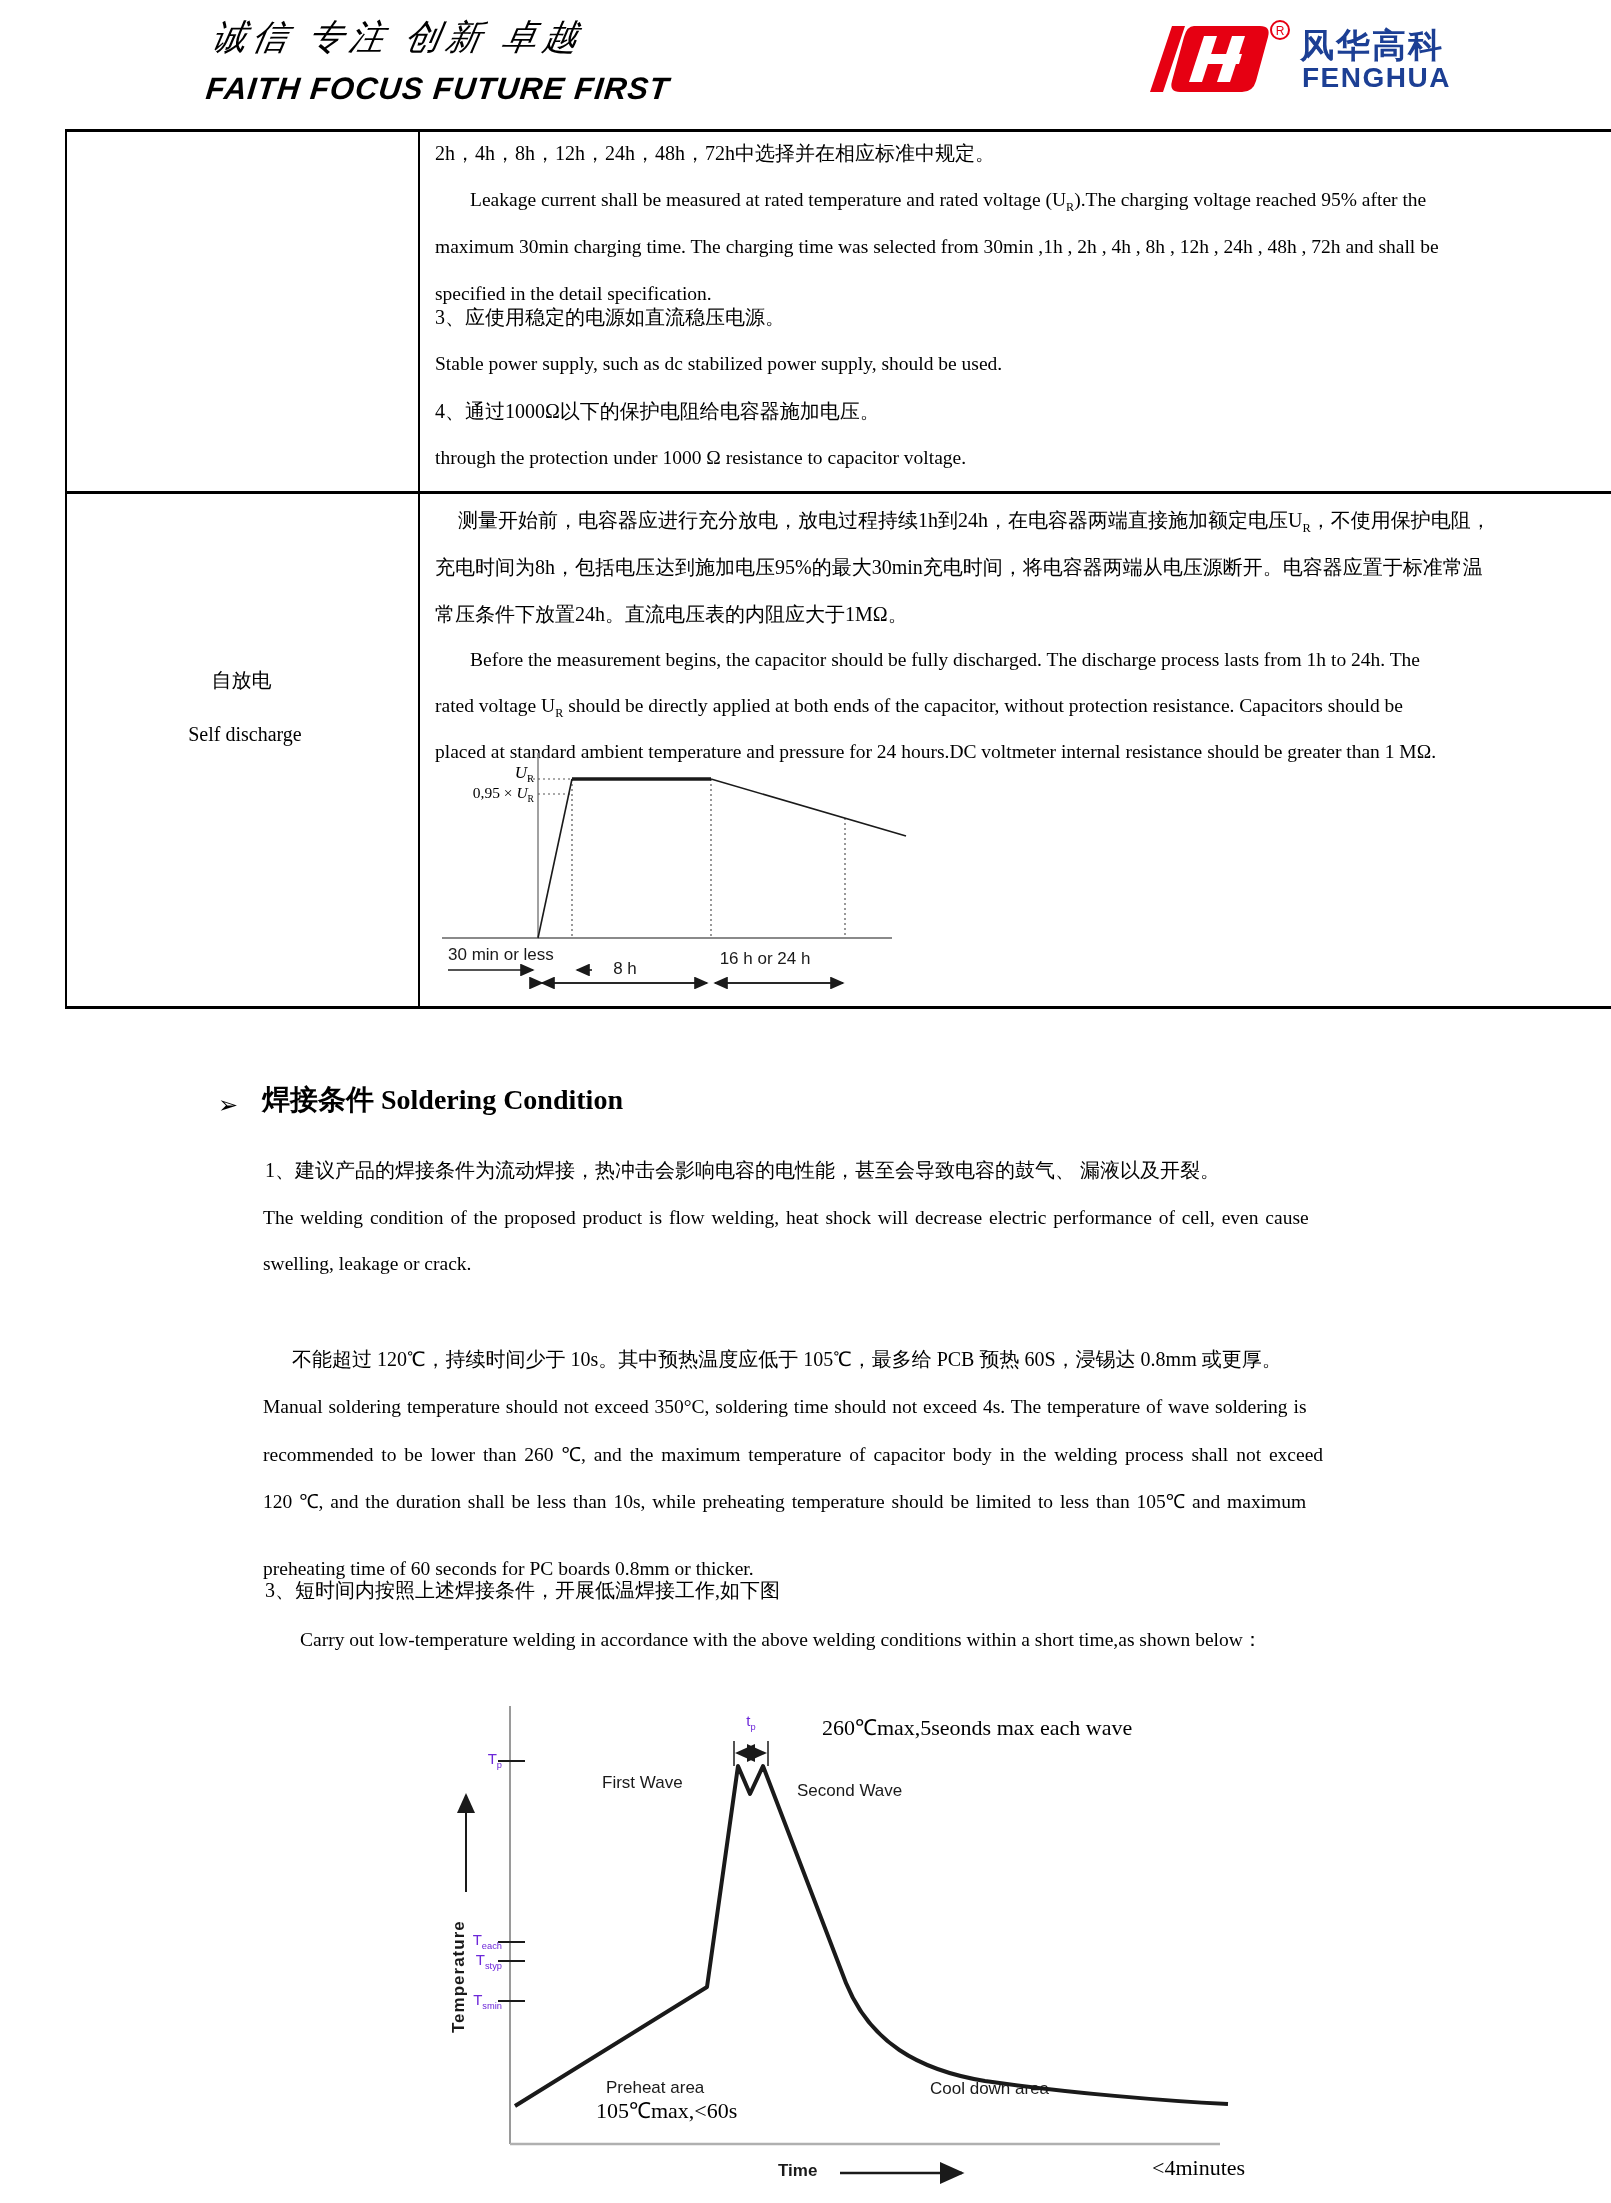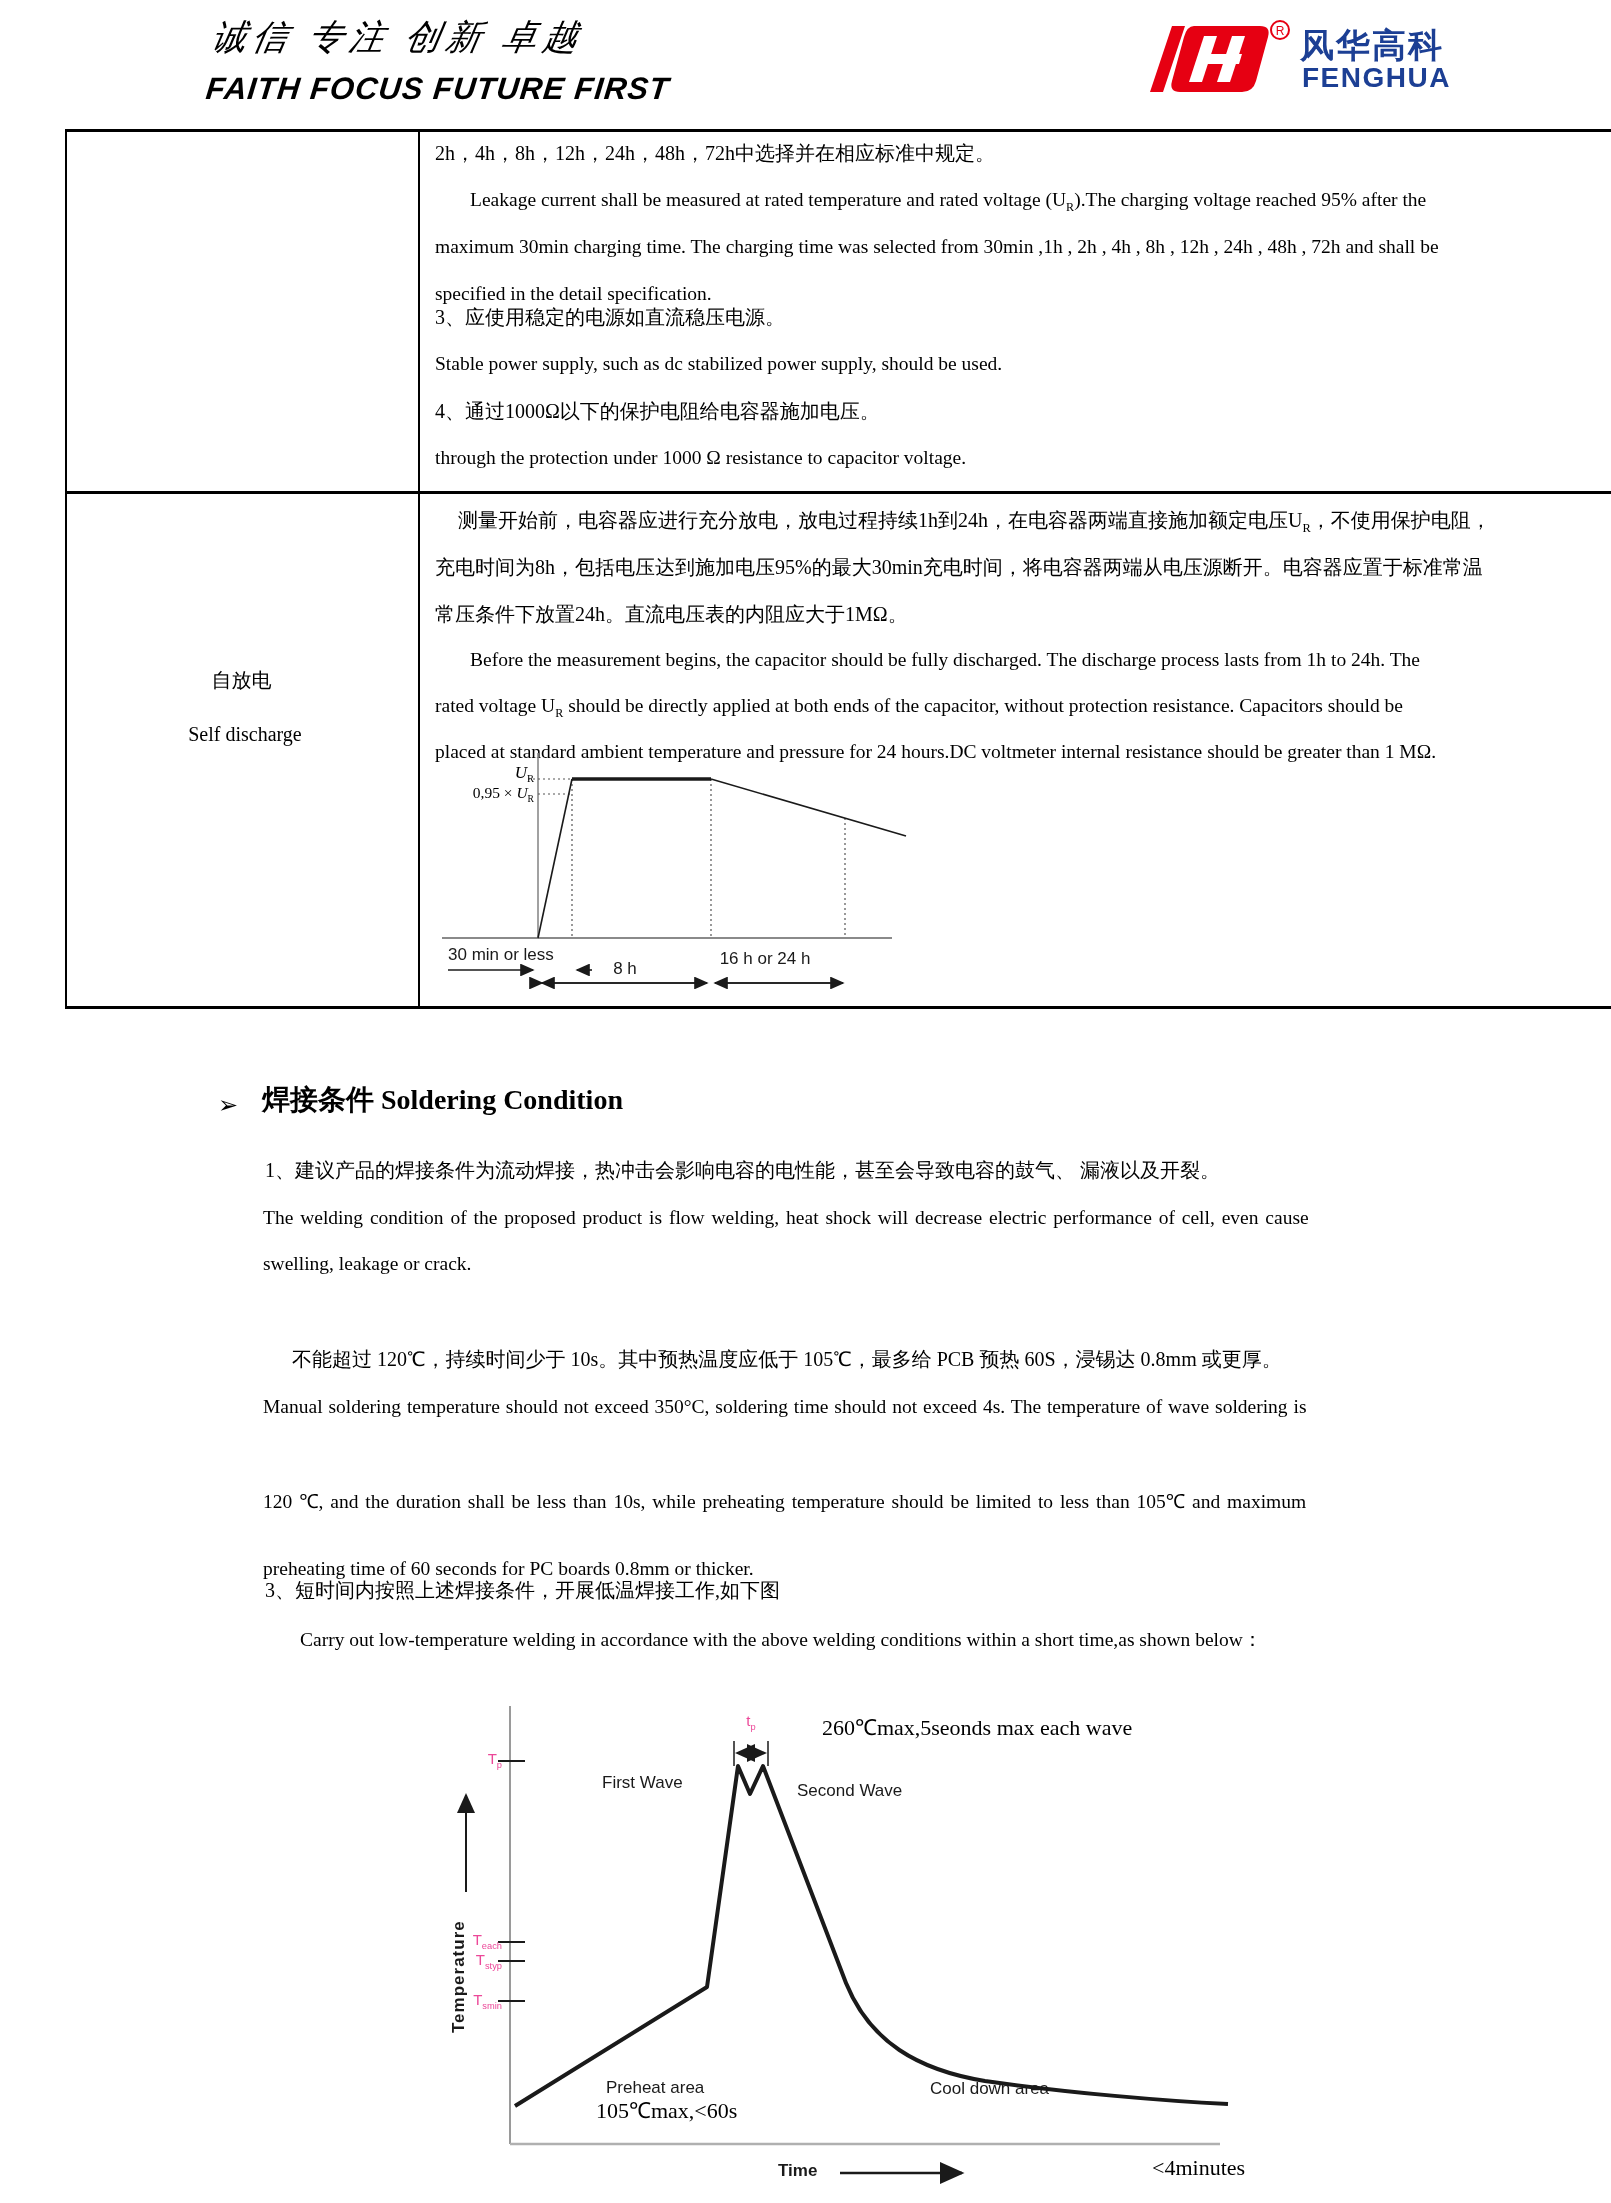--- a/index.html
+++ b/index.html
@@ -17,21 +17,21 @@
   .slogan-cn{font-size:35px;font-style:italic;transform:skewX(-10deg);letter-spacing:6px;}
   .slogan-en{font-family:"Liberation Sans",sans-serif;font-size:31px;font-weight:bold;
              font-style:italic;transform:skewX(-6deg);letter-spacing:1px;}
   .brand-cn{font-size:34px;font-weight:bold;color:#1c3f94;letter-spacing:2px;
             font-family:"Liberation Sans",sans-serif;}
   .brand-en{font-size:28px;font-weight:bold;color:#1c3f94;letter-spacing:1.5px;
             font-family:"Liberation Sans",sans-serif;}
   .sec-title{font-size:28px;font-weight:bold;}
   .bullet{font-size:24px;font-family:"DejaVu Sans",sans-serif;}
   .dlabel{font-family:"Liberation Sans",sans-serif;font-size:17px;color:#1a1a1a;}
-  .dlabel-sm{font-family:"Liberation Sans",sans-serif;font-size:15px;color:#ec4899;}
+  .dlabel-sm{font-family:"Liberation Sans",sans-serif;font-size:15px;color:#6d28d9;}
   .dserif{font-size:22px;}
   .vert{writing-mode:vertical-rl;transform:rotate(180deg);font-weight:bold;letter-spacing:1px;}
 </style>
 </head>
 <body>
 
 <div class="page">
 
   <div class="t slogan-cn" style="left:212px;top:16px;">诚信 专注 创新 卓越</div>
   <div class="t slogan-en" style="left:206px;top:70px;">FAITH FOCUS FUTURE FIRST</div>
@@ -110,20 +110,21 @@
   <div class="t sec-title" style="left:262px;top:1082px;">
     <span>焊接条件</span>
     <span>Soldering Condition</span>
   </div>
 
   <div class="t cn" style="left:265px;top:1158px;">1、建议产品的焊接条件为流动焊接，热冲击会影响电容的电性能，甚至会导致电容的鼓气、 漏液以及开裂。</div>
   <div class="t en" style="left:263px;top:1206px;word-spacing:2px;">The welding condition of the proposed product is flow welding, heat shock will decrease electric performance of cell, even cause</div>
   <div class="t en" style="left:263px;top:1252px;">swelling, leakage or crack.</div>
   <div class="t cn" style="left:292px;top:1347px;">不能超过 120℃，持续时间少于 10s。其中预热温度应低于 105℃，最多给 PCB 预热 60S，浸锡达 0.8mm 或更厚。</div>
   <div class="t en" style="left:263px;top:1395px;word-spacing:1px;">Manual soldering temperature should not exceed 350°C, soldering time should not exceed 4s. The temperature of wave soldering is</div>
+  <div class="t en" style="left:263px;top:1443px;word-spacing:3px;">recommended to be lower than 260 ℃, and the maximum temperature of capacitor body in the welding process shall not exceed</div>
   <div class="t en" style="left:263px;top:1490px;word-spacing:2px;">120 ℃, and the duration shall be less than 10s, while preheating temperature should be limited to less than 105℃ and maximum</div>
   <div class="t en" style="left:263px;top:1557px;">preheating time of 60 seconds for PC boards 0.8mm or thicker.</div>
   <div class="t cn" style="left:265px;top:1578px;">3、短时间内按照上述焊接条件，开展低温焊接工作,如下图</div>
   <div class="t en" style="left:300px;top:1628px;">Carry out low-temperature welding in accordance with the above welding conditions within a short time,as shown below：</div>
 
   <svg style="position:absolute;left:440px;top:1700px;" width="800" height="500" viewBox="0 0 800 500">
     <defs>
       <marker id="ah2" markerWidth="11" markerHeight="9" refX="9" refY="4.5" orient="auto">
         <path d="M0,0 L10,4.5 L0,9 Z" fill="#1a1a1a"></path>
       </marker>

